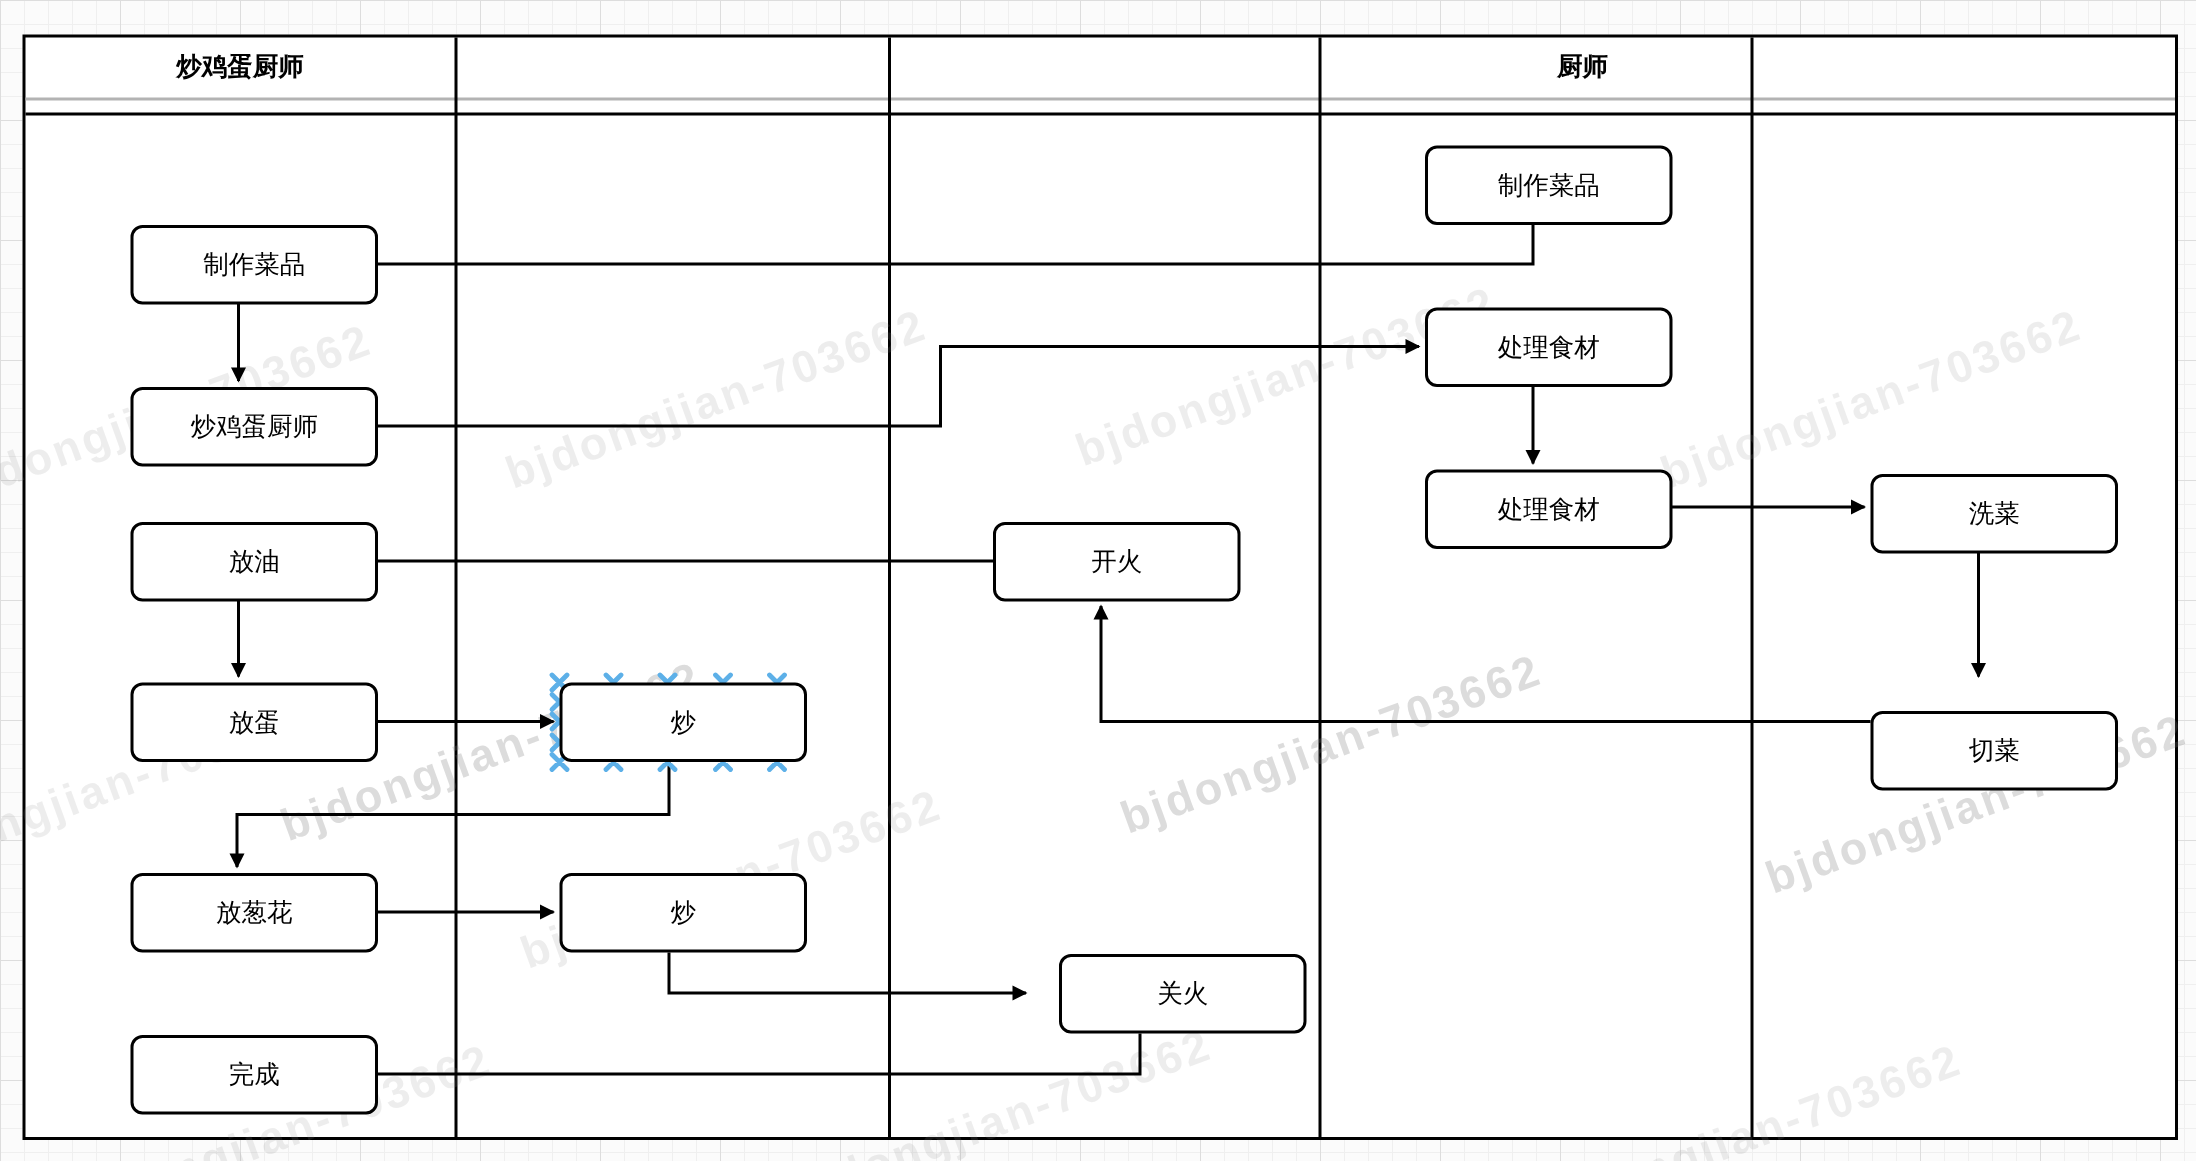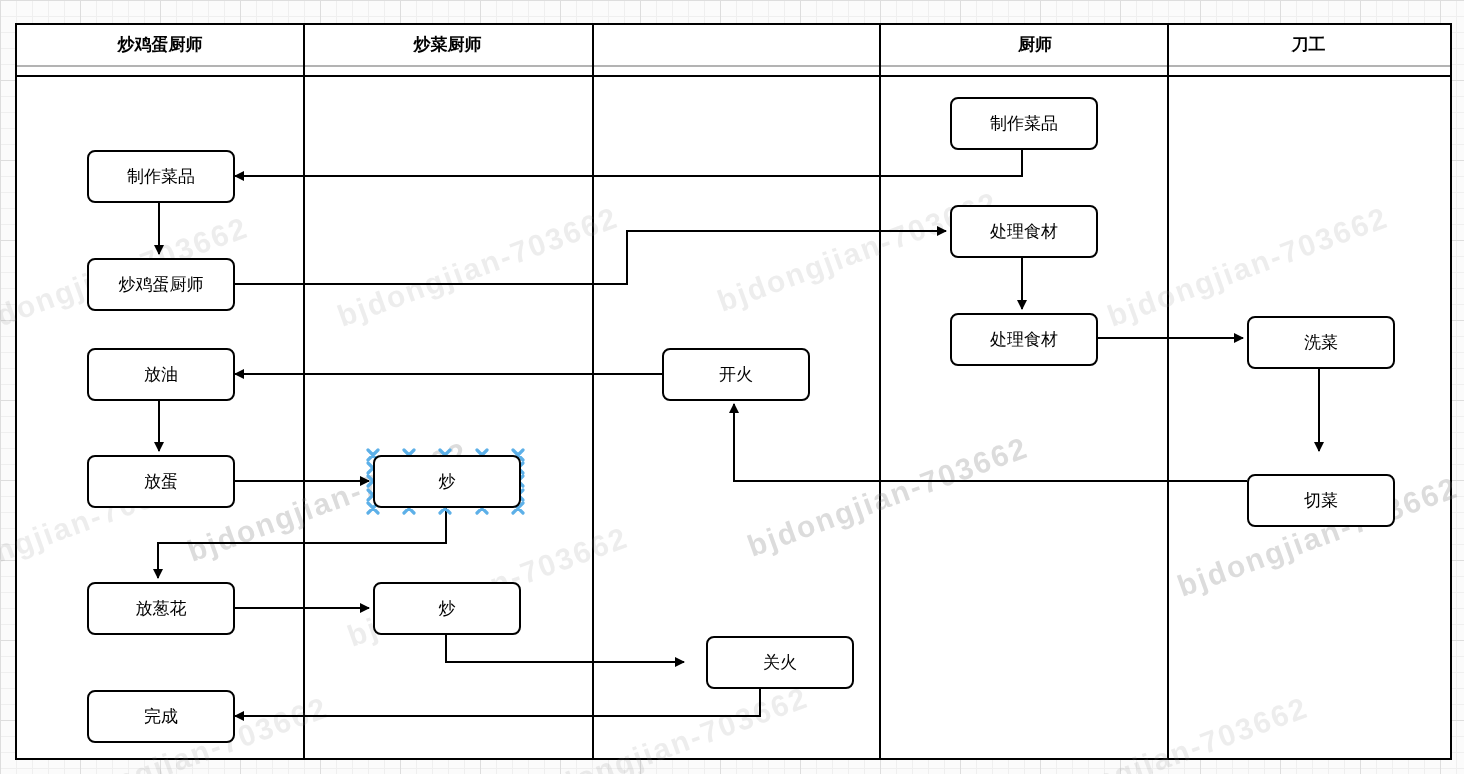--- a/index.html
+++ b/index.html
@@ -34,21 +34,21 @@
   }
   .wm-layer{position:absolute;left:0;top:0;width:1464px;height:774px;
     pointer-events:none;z-index:2;}
   .wm{
     position:absolute;font-size:30px;font-weight:bold;letter-spacing:2px;
     color:rgba(140,140,140,0.16);transform:rotate(-20deg);white-space:nowrap;
   }
   .wm.dark{color:rgba(120,120,120,0.26);}
   .edges-layer{position:absolute;left:0;top:0;z-index:3;}
   .node{
-    position:absolute;width:148px;height:53px;box-sizing:border-box;
+    position:absolute;width:165px;height:53px;box-sizing:border-box;
     background:#ffffff;border:2px solid #000;border-radius:8px;
     display:flex;align-items:center;justify-content:center;
     font-size:17px;color:#000;z-index:4;
   }
 </style>
 </head>
 <body>
 
 <div class="wm-layer">
   <span class="wm" style="left:-40px;top:260px">bjdongjian-703662</span>
@@ -61,23 +61,21 @@
   <span class="wm dark" style="left:1170px;top:520px">bjdongjian-703662</span>
   <span class="wm" style="left:340px;top:570px">bjdongjian-703662</span>
   <span class="wm" style="left:40px;top:740px">bjdongjian-703662</span>
   <span class="wm" style="left:520px;top:730px">bjdongjian-703662</span>
   <span class="wm" style="left:1020px;top:740px">bjdongjian-703662</span>
 </div>
 
 <div class="pool">
   <div class="pool-header"></div>
   <div class="lane-title" style="left:0;width:286px">炒鸡蛋厨师</div>
-  <div class="lane-title" style="left:286px;width:289px">炒菜厨师</div>
-  <div class="lane-title" style="left:854px;width:328px">厨师</div>
-  <div class="lane-title" style="left:1150px;width:283px">刀工</div>
+  <div class="lane-title" style="left:874px;width:328px">厨师</div>
   <div class="header-black-line"></div>
   <div class="lane-sep" style="left:286px"></div>
   <div class="lane-sep" style="left:575px"></div>
   <div class="lane-sep" style="left:862px"></div>
   <div class="lane-sep" style="left:1150px"></div>
 </div>
 
 <svg class="edges-layer" width="1464" height="774">
   <defs>
     <marker id="arr" markerWidth="12" markerHeight="12" refX="10" refY="6" orient="auto" markerUnits="userSpaceOnUse">

